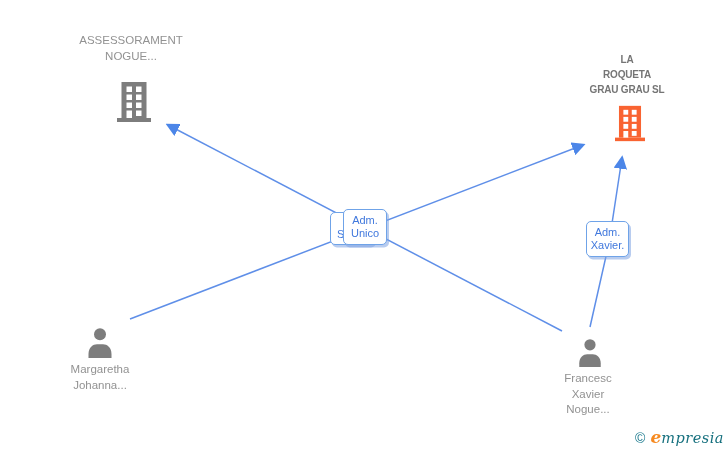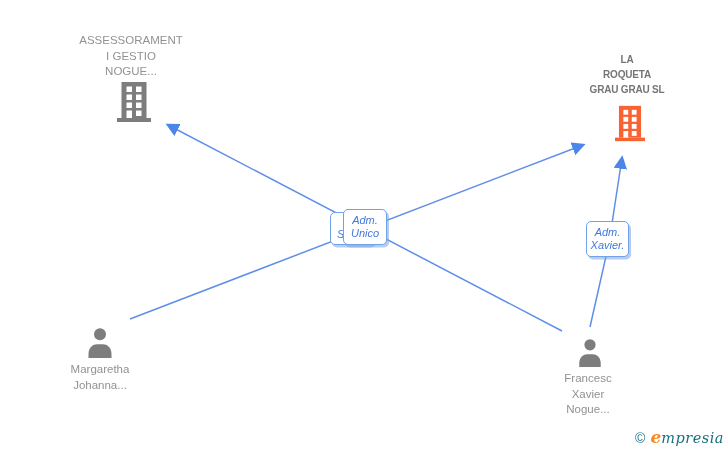--- a/index.html
+++ b/index.html
@@ -14,21 +14,21 @@
     font-size:11.5px;line-height:15.5px;color:#929292;z-index:1;
   }
   .node-label.bold{font-weight:bold;color:#757575;font-size:10px;line-height:15px;letter-spacing:-0.2px;}
   .icon-holder{position:absolute;z-index:1;}
   .gray-fill{fill:#7d7d7d;}
   .orange-fill{fill:#f96331;}
   .edge-box{
     position:absolute;background:#ffffff;border:1.5px solid #6fa3e8;border-radius:5px;
     box-shadow:2px 2.5px 0 rgba(125,162,226,0.55);
     display:flex;flex-direction:column;align-items:center;justify-content:center;
-    font-size:11px;line-height:13px;color:#4078dd;z-index:3;box-sizing:border-box;font-style:italic;
+    font-size:11px;line-height:13px;color:#4078dd;z-index:3;box-sizing:border-box;
   }
   .edge-box.back{z-index:2;}
   .partial-s{position:absolute;left:6px;top:15px;font-size:11px;color:#4078dd;}
   .footer-logo{
     position:absolute;right:4px;bottom:3px;z-index:4;cursor:pointer;
     font-family:"DejaVu Serif","Liberation Serif",serif;
     display:flex;align-items:baseline;
   }
   .copy-sym{color:#1b7a8e;font-size:14px;margin-right:5px;font-style:normal;font-family:"Liberation Sans",sans-serif;}
   .brand-e{color:#f6891f;font-size:17px;font-style:italic;font-weight:bold;}
@@ -46,21 +46,20 @@
       </marker>
     </defs>
     <line x1="130" y1="319" x2="583" y2="145" stroke="#5f8fe8" stroke-width="1.5" marker-end="url(#arw)"></line>
     <line x1="562" y1="331" x2="168" y2="125" stroke="#5f8fe8" stroke-width="1.5" marker-end="url(#arw)"></line>
     <polyline points="590,327 609,243 622,158" fill="none" stroke="#5f8fe8" stroke-width="1.5" marker-end="url(#arw)"></polyline>
   </svg>
 
   <div class="node">
     <div class="node-label" style="left:41px;top:33px;">
       <div>ASSESSORAMENT</div>
-      <div>I GESTIO</div>
       <div>NOGUE...</div>
     </div>
     <div class="icon-holder" style="left:117px;top:82px;">
       <svg width="34" height="40" viewBox="0 0 34 40">
         <g class="gray-fill">
           <rect x="4.5" y="0" width="25" height="36"></rect>
           <rect x="0" y="36" width="34" height="4"></rect>
         </g>
         <g fill="#ffffff">
           <rect x="9.5" y="4.5" width="5.5" height="5.5"></rect>

